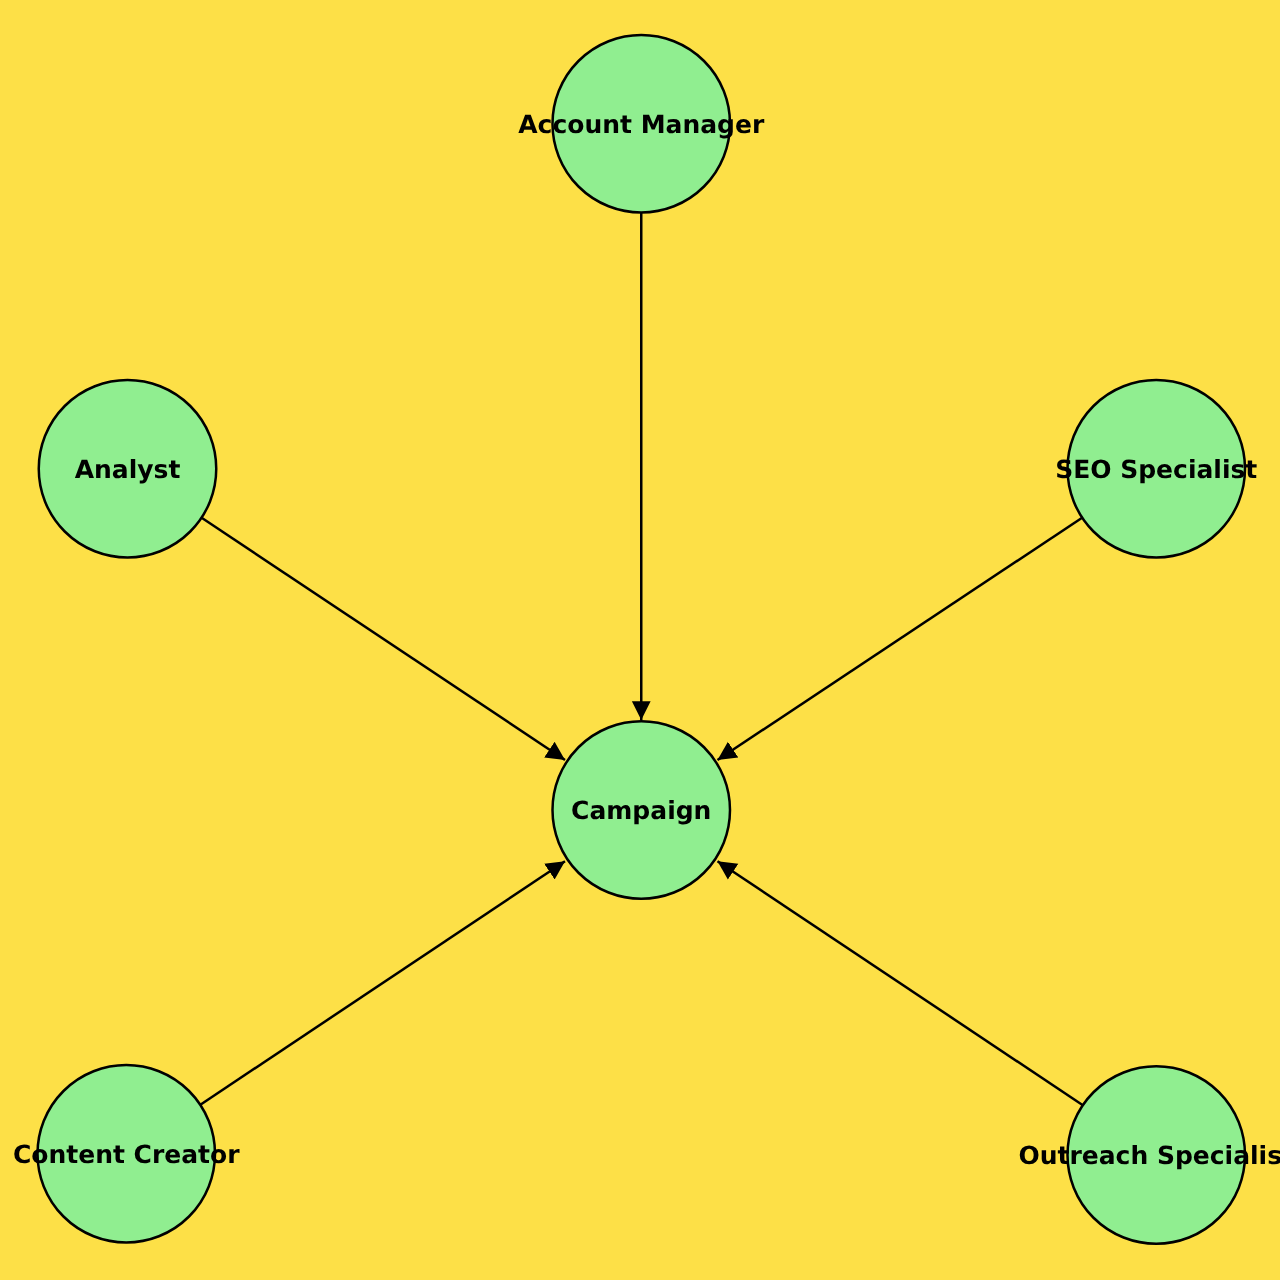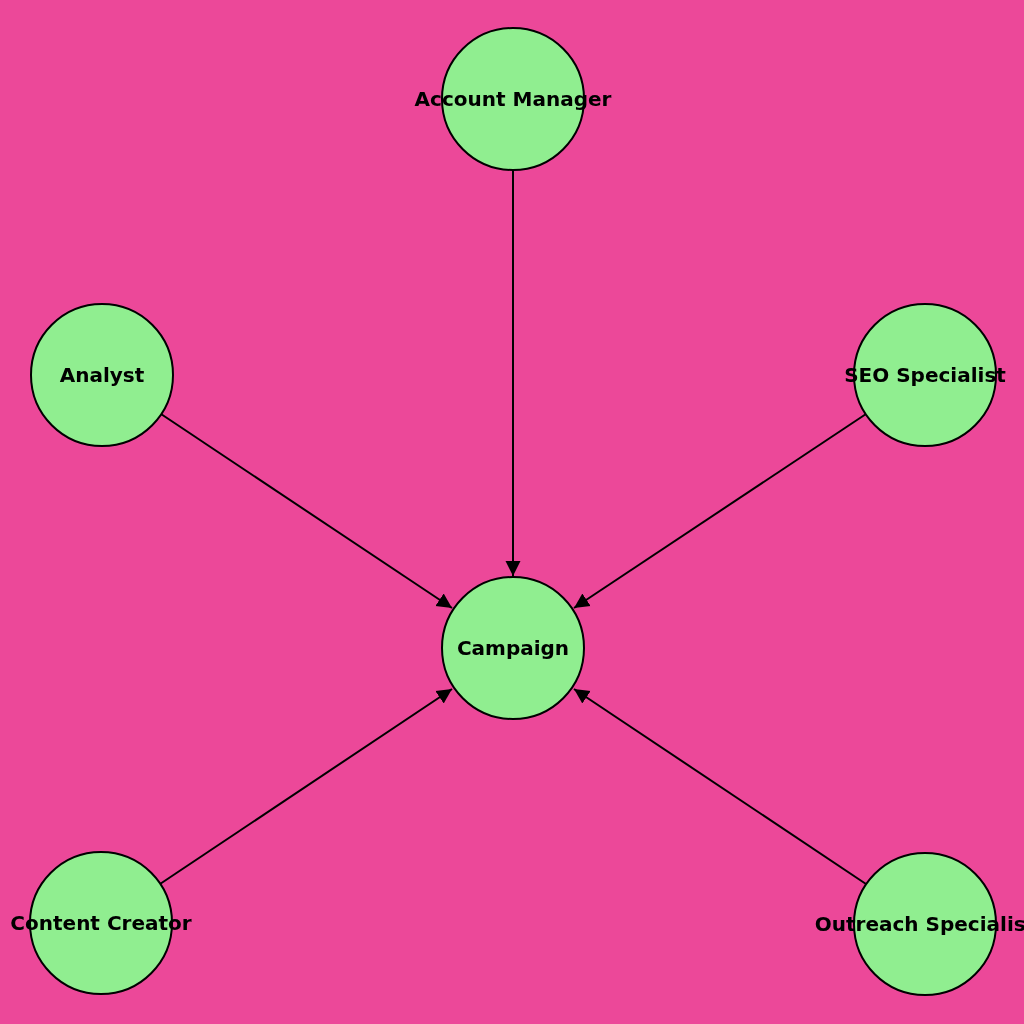--- a/index.html
+++ b/index.html
@@ -5,21 +5,21 @@
   html, body {
     margin: 0;
     padding: 0;
     background: #ffffff;
   }
   .canvas-wrap {
     position: relative;
     width: 1024px;
     height: 1024px;
     overflow: hidden;
-    background: #ec4899;
+    background: #fde047;
   }
   svg {
     display: block;
   }
   .edge {
     stroke: #000000;
     stroke-width: 2;
     fill: none;
   }
   .arrowhead {

